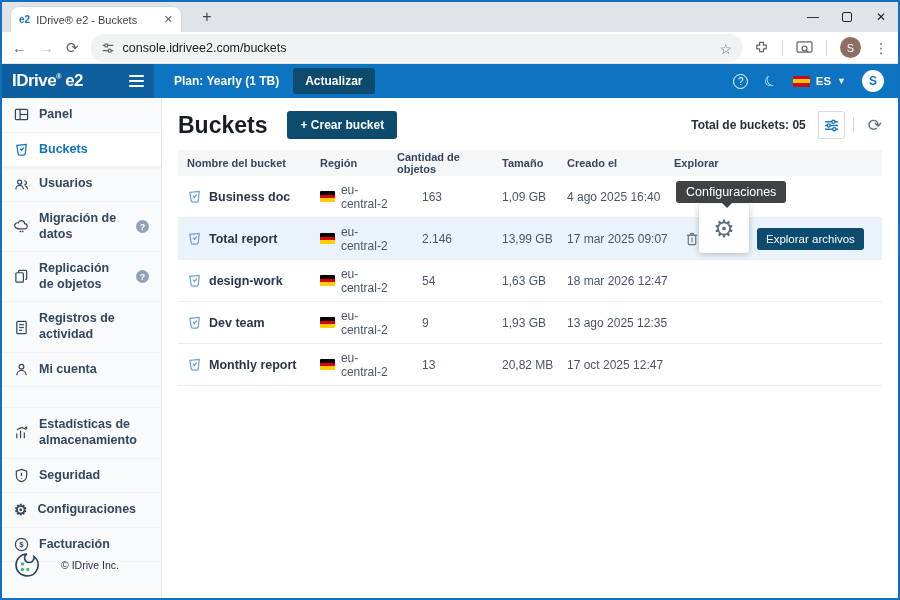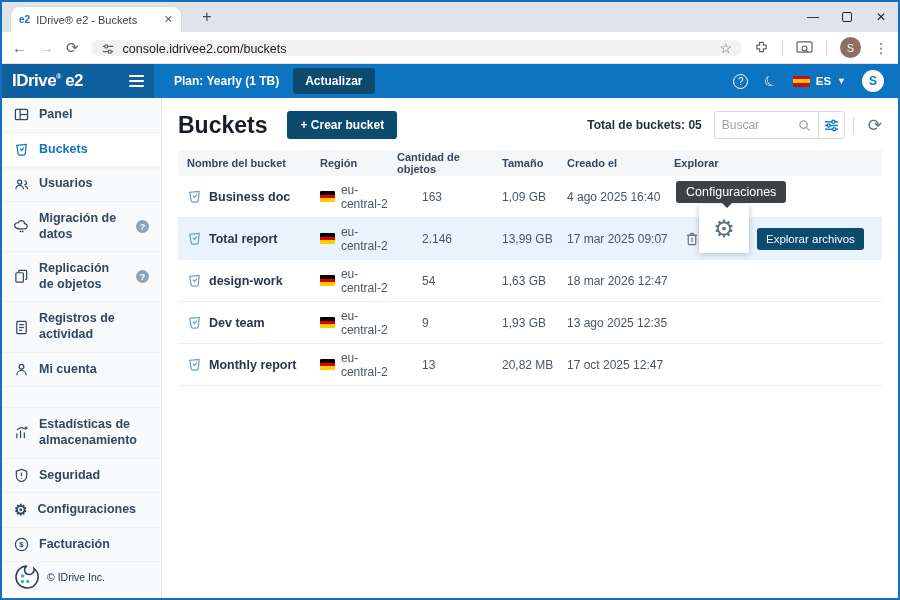--- a/index.html
+++ b/index.html
@@ -21,21 +21,21 @@
   .favicon { color:#1170c0; font-weight:bold; font-size:10px; }
   .tab-title { font-size:11px; color:#3c4043; white-space:nowrap; overflow:hidden; flex:1; }
   .tab-close { font-size:11px; color:#5f6368; cursor:pointer; }
   .new-tab { position:absolute; left:194px; top:6px; font-size:16px; color:#44474a; width:22px; text-align:center; }
   .win-controls { position:absolute; right:10px; top:0; height:30px; display:flex; align-items:center; gap:22px; }
   .win-btn { font-size:12px; color:#202124; width:14px; text-align:center; }
   .win-max { width:10px; height:10px; border:1.2px solid #202124; border-radius:2px; }
   .toolbar { height:32px; background:#fff; border-bottom:1px solid #e3e4e7; display:flex; align-items:center; padding:0 10px; gap:12px; flex:0 0 auto; }
   .nav-ic { font-size:15px; color:#5f6368; }
   .nav-ic.disabled { color:#b7bbc1; }
-  .url-pill { flex:1; height:16px; background:#f0f2f4; border-radius:12px; display:flex; align-items:flex-end; padding:0 10px; gap:8px; max-width:660px; }
+  .url-pill { flex:1; height:28px; background:#f0f2f4; border-radius:12px; display:flex; align-items:flex-start; padding:7px 10px; gap:8px; max-width:660px; }
   .url-text { font-size:12.5px; color:#202124; flex:1; }
   .chrome-right { display:flex; align-items:center; gap:13px; }
   .avatar-browser { width:21px; height:21px; border-radius:50%; background:#8d6e63; color:#fff; font-size:11px; display:flex; align-items:center; justify-content:center; }
   .kebab { font-size:14px; color:#5f6368; }
   .tb-divider { width:1px; height:16px; background:#d9dcdf; }
   
   .app-header { height:34px; background:#0d74c2; display:flex; align-items:center; flex:0 0 auto; }
   .logo-block { width:152px; height:100%; background:#0e5f9e; display:flex; align-items:center; padding:0 10px; gap:10px; flex:0 0 auto; }
   .logo { color:#fff; font-weight:bold; font-size:17px; letter-spacing:-0.5px; white-space:nowrap; flex:1; }
   .logo sup { font-size:7px; }
@@ -54,21 +54,21 @@
   .avatar-app { width:22px; height:22px; border-radius:50%; background:#fff; color:#0d74c2; font-weight:bold; font-size:12px; display:flex; align-items:center; justify-content:center; }
   
   .body-row { flex:1; display:flex; min-height:0; }
   .sidebar { width:160px; background:#f8fafb; border-right:1px solid #e4e7ea; display:flex; flex-direction:column; position:relative; flex:0 0 auto; }
   .side-item { display:flex; align-items:center; gap:10px; padding:9px 12px; font-size:12.5px; font-weight:bold; color:#33475e; border-bottom:1px solid #f0f2f4; cursor:pointer; }
   .side-item svg { flex:0 0 auto; }
   .side-item .lbl { flex:1; line-height:1.25; }
   .side-item.active { background:#fff; color:#0f74c0; box-shadow:0 1px 3px rgba(0,0,0,0.06); }
   .side-item.gap-top { margin-top:20px; border-top:1px solid #f0f2f4; }
   .help-badge { width:13px; height:13px; border-radius:50%; background:#8fa2b8; color:#fff; font-size:9px; display:flex; align-items:center; justify-content:center; flex:0 0 auto; }
-  .side-footer { position:absolute; bottom:8px; left:12px; display:flex; align-items:center; gap:7px; font-size:10.5px; color:#24314d; }
+  .side-footer { position:absolute; bottom:20px; left:12px; display:flex; align-items:center; gap:21px; font-size:10.5px; color:#24314d; }
   
   .main { flex:1; background:#fff; position:relative; min-width:0; }
   .main-head { display:flex; align-items:center; padding:13px 16px 11px 16px; }
   .page-title { font-size:23px; font-weight:bold; color:#171c26; }
   .create-btn { margin-left:20px; padding:7px 13px; }
   .head-right { margin-left:auto; display:flex; align-items:center; gap:8px; }
   .total-label { font-size:12px; font-weight:bold; color:#25303e; margin-right:4px; }
   .search-wrap { display:flex; align-items:center; }
   .search-box { width:104px; height:28px; border:1px solid #d6dade; border-right:none; border-radius:3px 0 0 3px; display:flex; align-items:center; padding:0 7px; gap:4px; }
   .search-box input { border:none; outline:none; width:72px; font-size:12px; color:#333; font-family:inherit; background:transparent; }
@@ -299,27 +299,20 @@
     </div>
   </div>
 
   <div class="main">
     <div class="main-head">
       <span class="page-title">Buckets</span>
       <button class="btn-red create-btn">+ Crear bucket</button>
       <div class="head-right">
         <span class="total-label">Total de buckets: 05</span>
         <div class="search-wrap">
-          <div class="search-box">
-            <input type="text" placeholder="Buscar" style="">
-            <svg width="13" height="13" viewBox="0 0 14 14">
-                <circle cx="6" cy="6" r="4" fill="none" stroke="#9aa1a9" stroke-width="1.4"></circle>
-                <line x1="9" y1="9" x2="12.5" y2="12.5" stroke="#9aa1a9" stroke-width="1.4"></line>
-              </svg>
-          </div>
           <div class="filter-btn">
             <svg width="15" height="13" viewBox="0 0 16 14">
                 <g stroke="#1076c0" stroke-width="1.5" fill="#fff">
                   <line x1="1" y1="3" x2="15" y2="3"></line>
                   <circle cx="10" cy="3" r="1.7"></circle>
                   <line x1="1" y1="7" x2="15" y2="7"></line>
                   <circle cx="5" cy="7" r="1.7"></circle>
                   <line x1="1" y1="11" x2="15" y2="11"></line>
                   <circle cx="11" cy="11" r="1.7"></circle>
                 </g>

